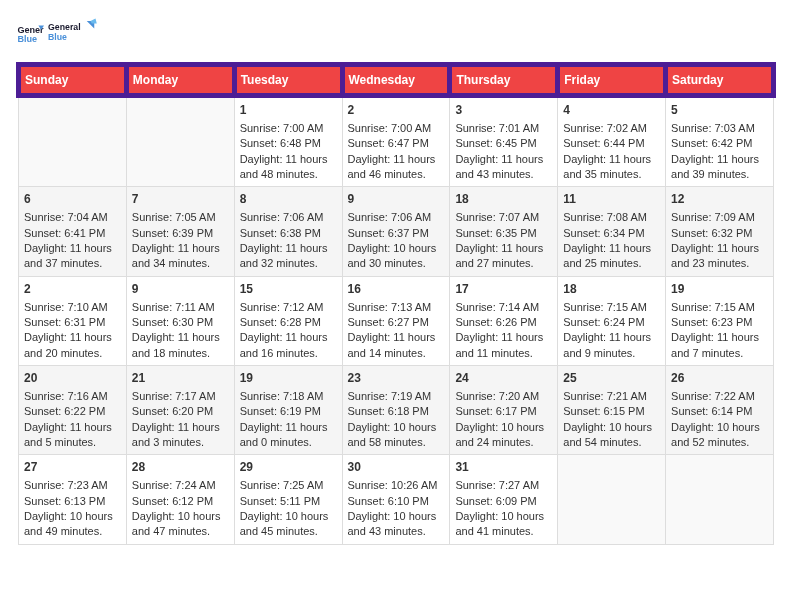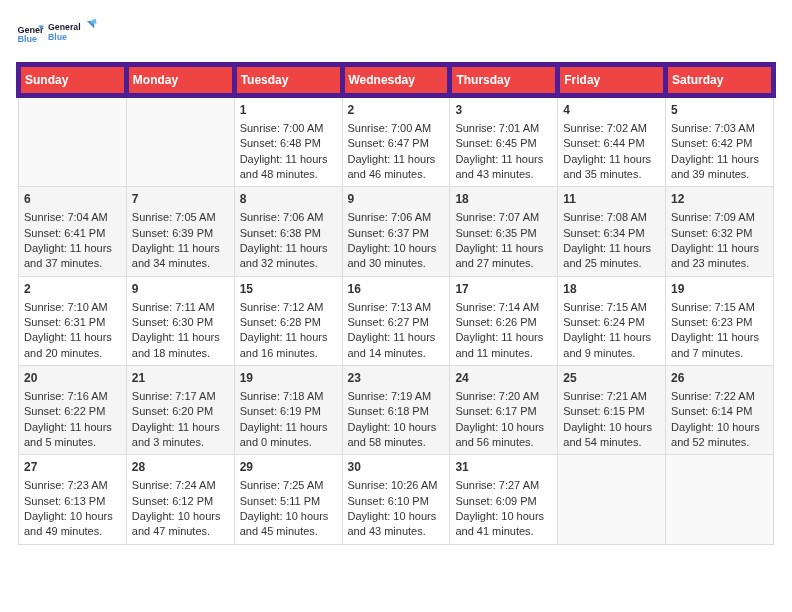--- a/index.html
+++ b/index.html
@@ -255,21 +255,21 @@
         <td>
           <span class="day-num">23</span>
           <div>Sunrise: 7:19 AM</div>
           <div>Sunset: 6:18 PM</div>
           <div>Daylight: 10 hours and 58 minutes.</div>
         </td>
         <td>
           <span class="day-num">24</span>
           <div>Sunrise: 7:20 AM</div>
           <div>Sunset: 6:17 PM</div>
-          <div>Daylight: 10 hours and 56 minutes.</div>
+          <div>Daylight: 10 hours and 24 minutes.</div>
         </td>
         <td>
           <span class="day-num">25</span>
           <div>Sunrise: 7:21 AM</div>
           <div>Sunset: 6:15 PM</div>
           <div>Daylight: 10 hours and 54 minutes.</div>
         </td>
         <td>
           <span class="day-num">26</span>
           <div>Sunrise: 7:22 AM</div>

